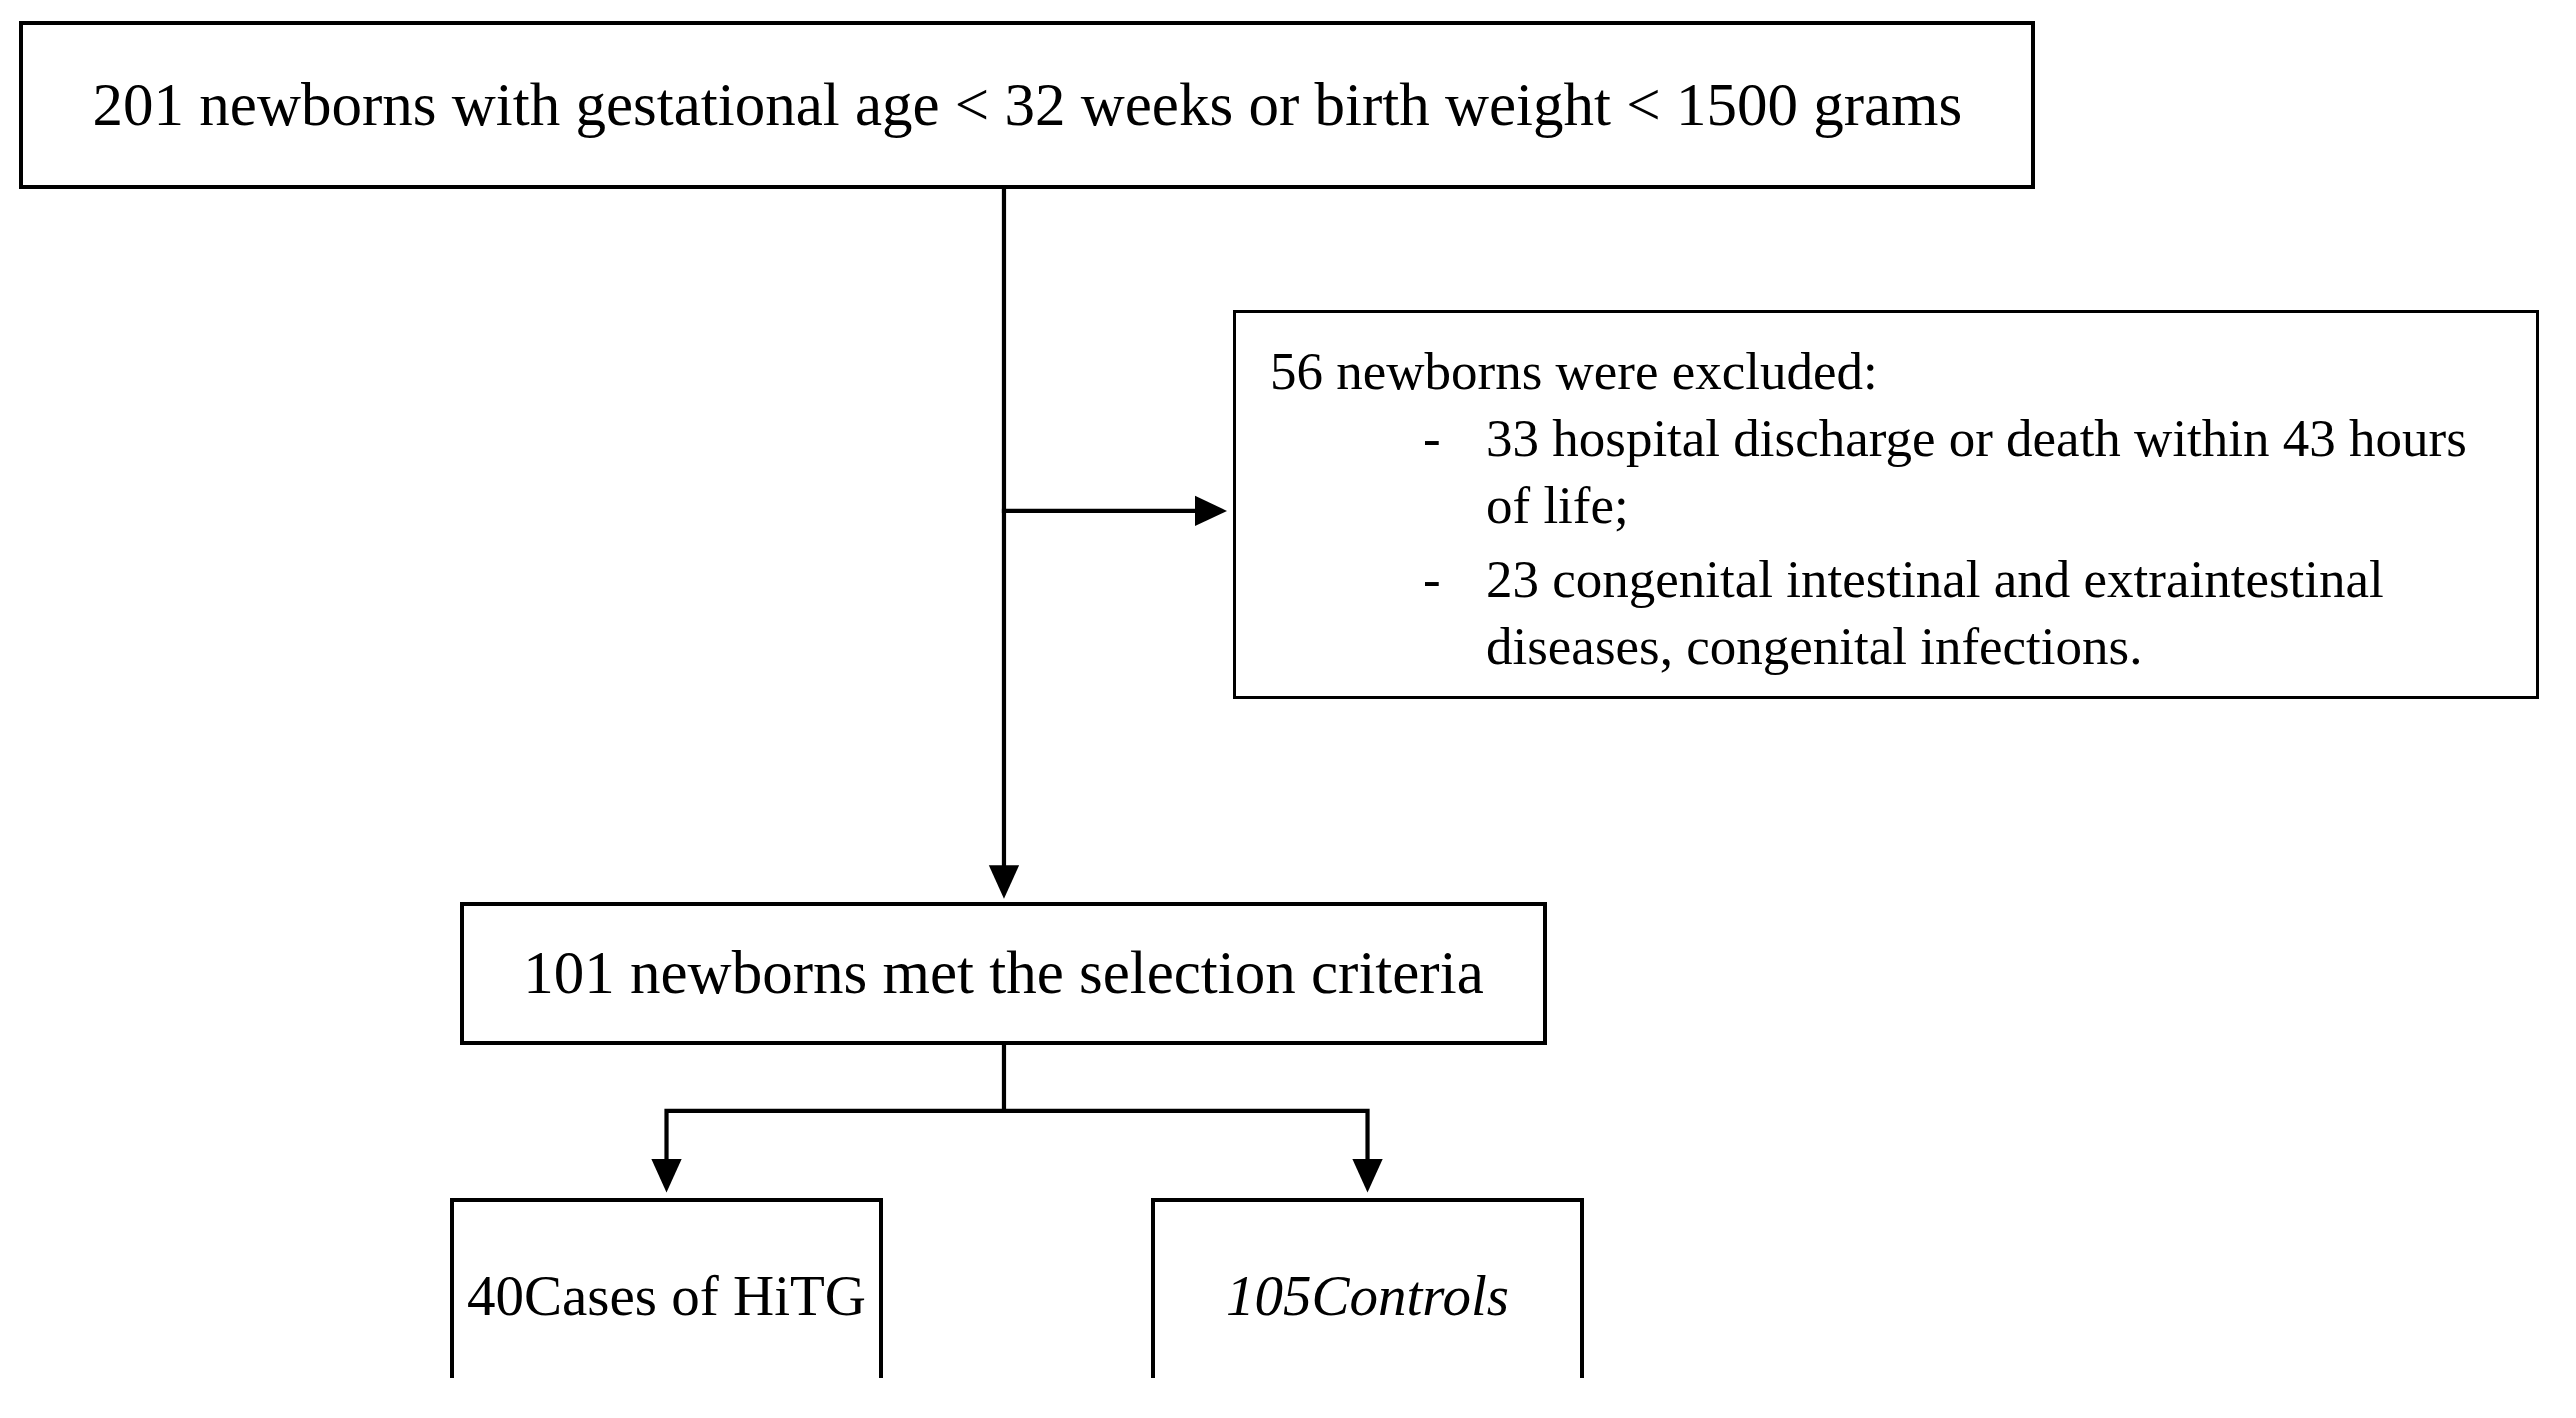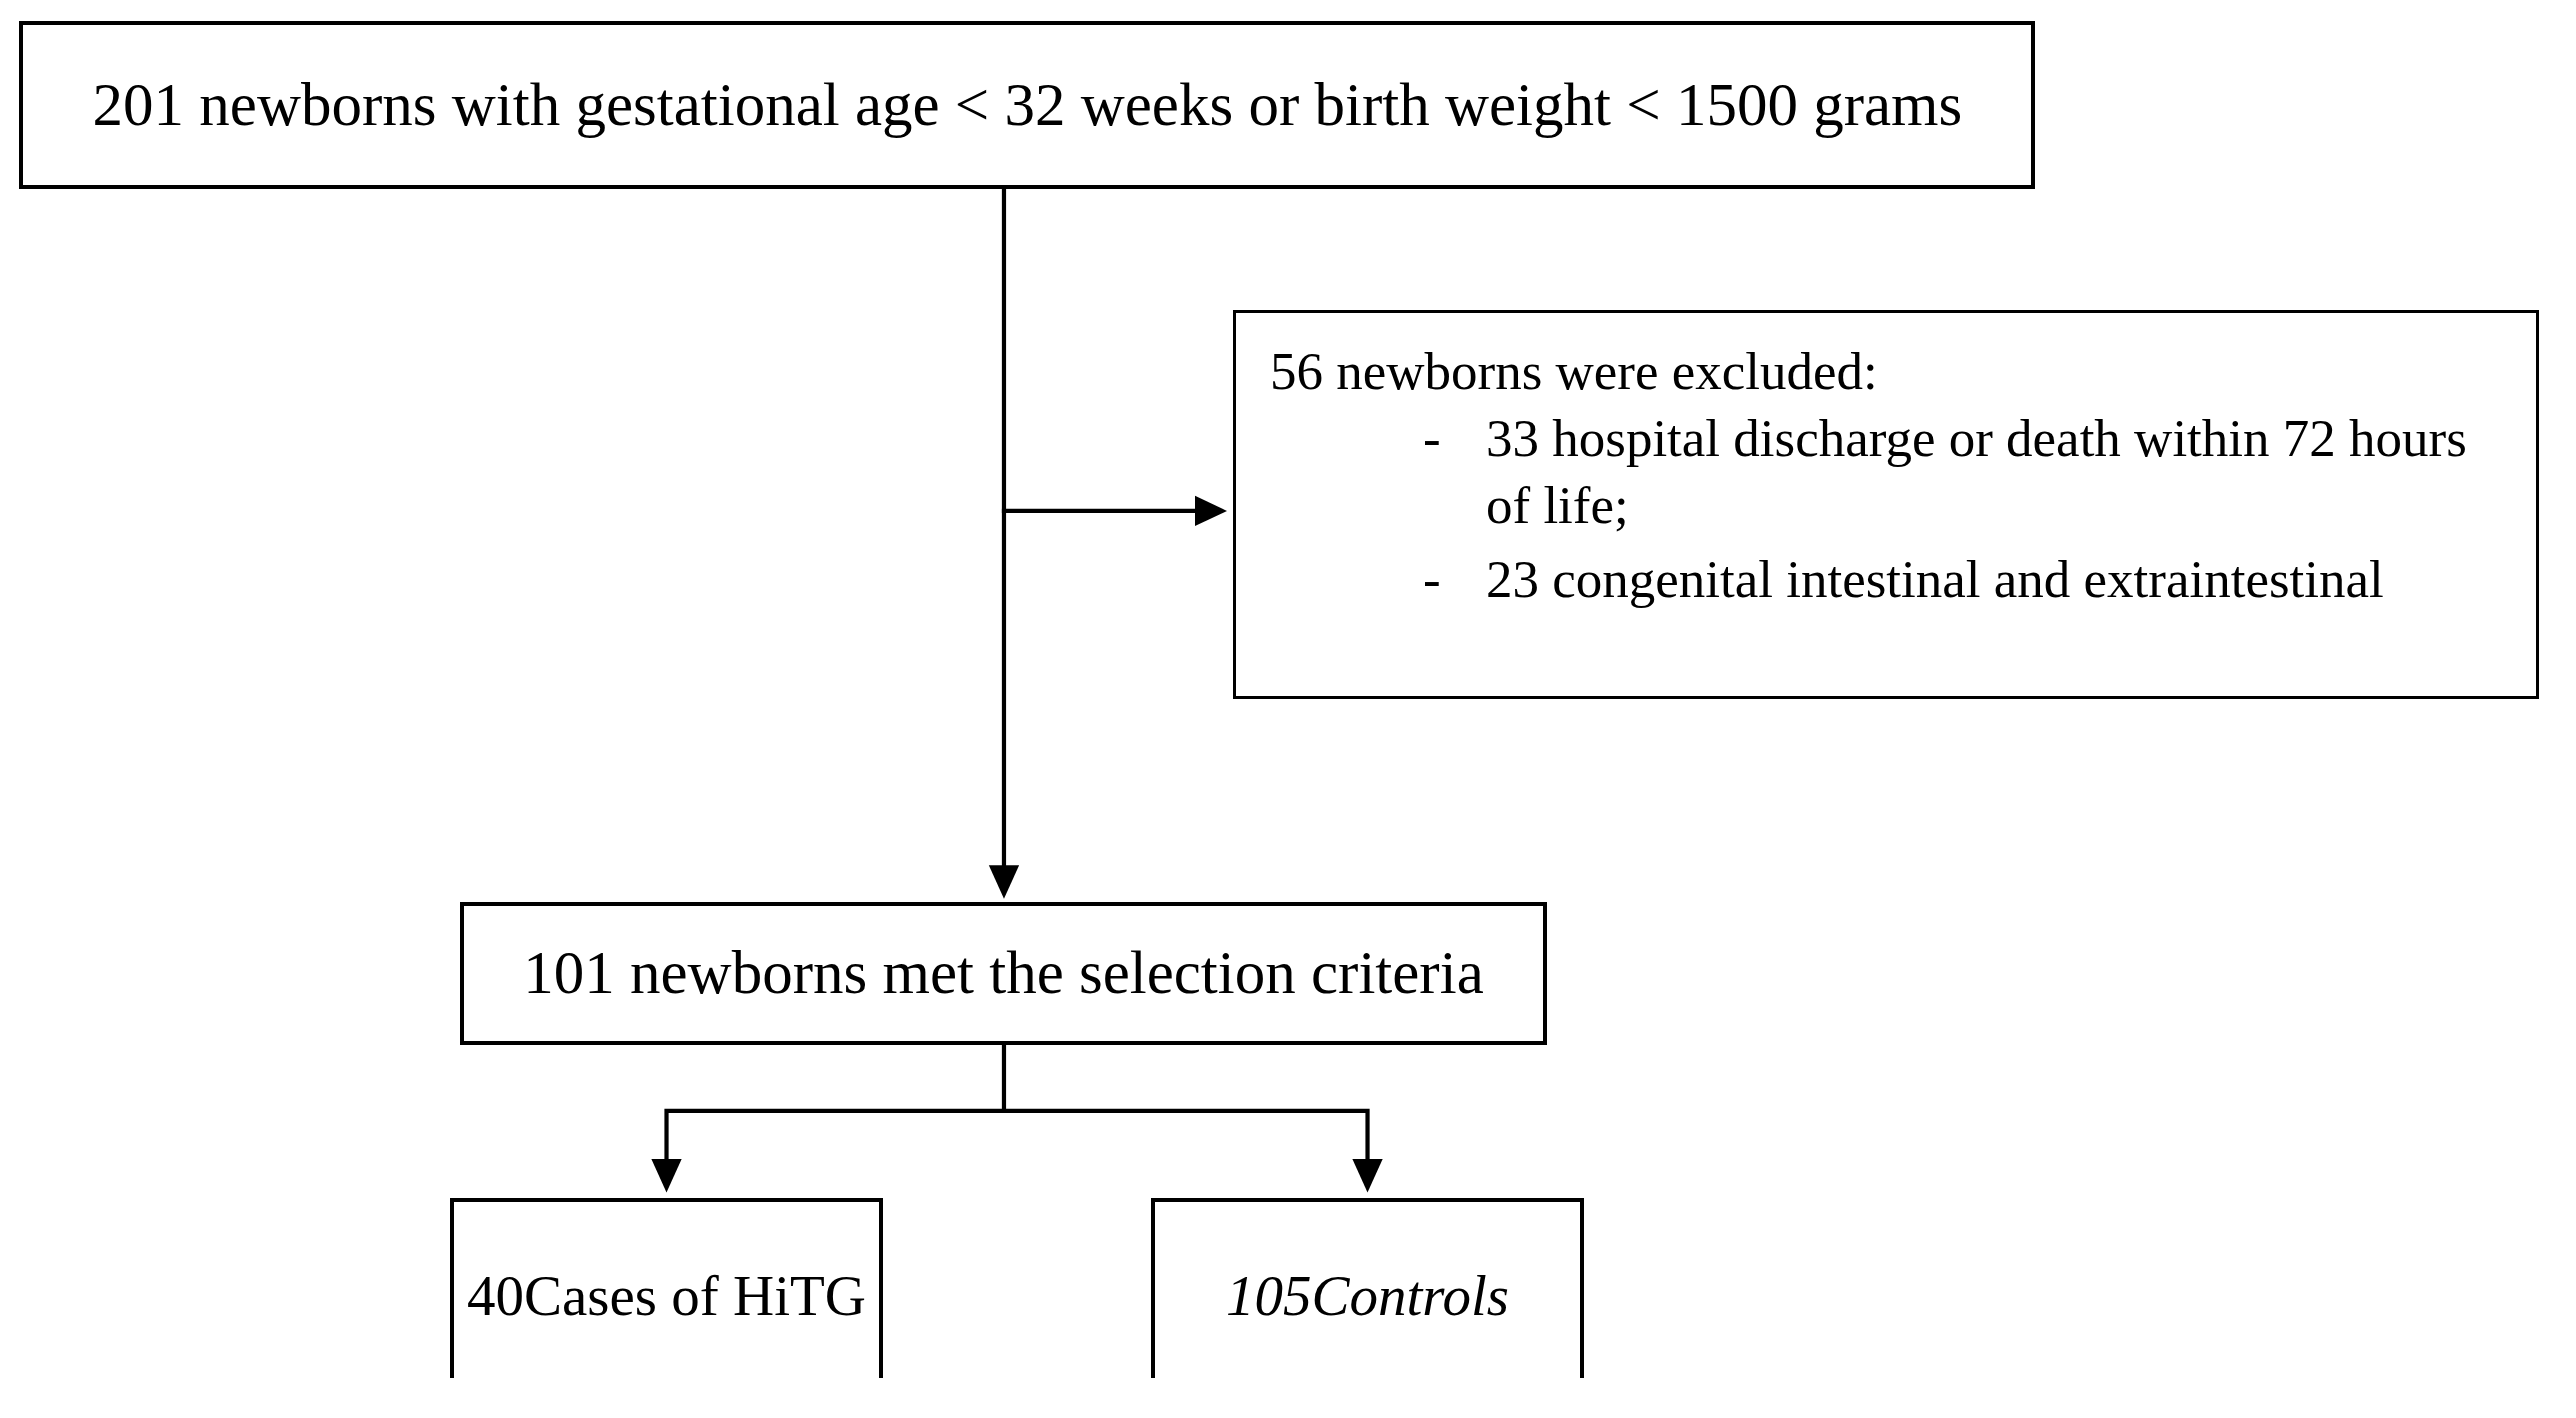--- a/index.html
+++ b/index.html
@@ -97,28 +97,29 @@
 
   <div class="box" id="population-box">
     <span>201 newborns with gestational age &lt; 32 weeks or birth weight &lt; 1500 grams</span>
   </div>
 
   <div class="box" id="exclusion-box">
     <div class="excl-title">56 newborns were excluded:</div>
     <div class="excl-item">
       <div class="excl-marker">-</div>
       <div class="excl-lines">
-        <div>33 hospital discharge or death within 72 hours</div>
+        <div>33 hospital discharge or death within 43 hours</div>
         <div>of life;</div>
       </div>
     </div>
     <div class="excl-item">
       <div class="excl-marker">-</div>
       <div class="excl-lines">
         <div>23 congenital intestinal and extraintestinal</div>
+        <div>diseases, congenital infections.</div>
       </div>
     </div>
   </div>
 
   <div class="box" id="selection-box">
     <span>101 newborns met the selection criteria</span>
   </div>
 
   <div class="box stack" id="cases-box">
     <div>40</div>

